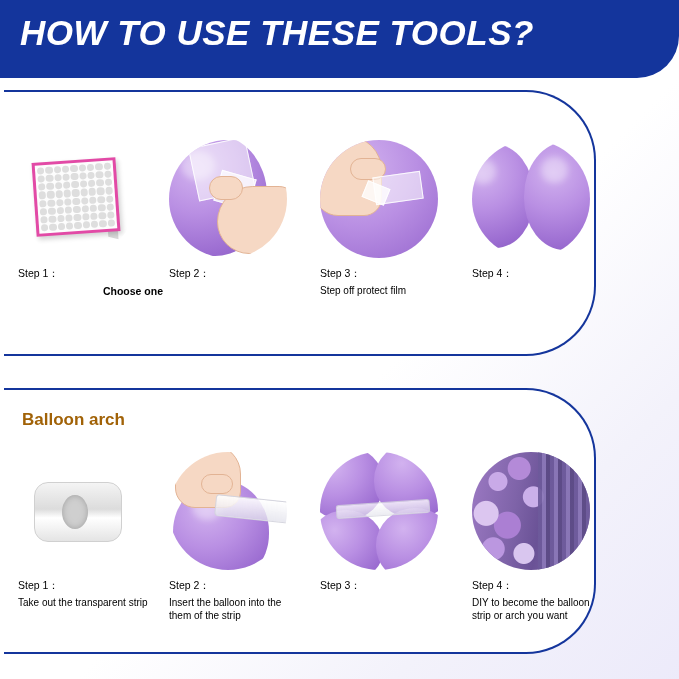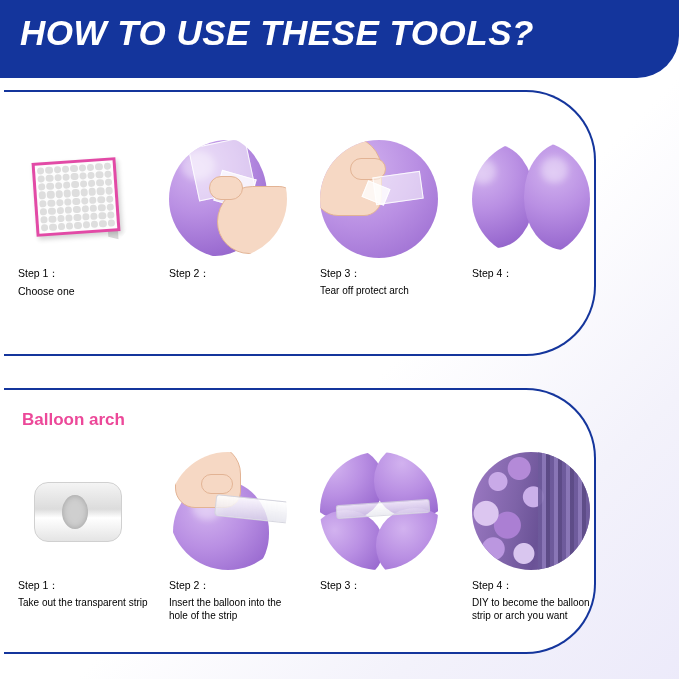--- a/index.html
+++ b/index.html
@@ -71,21 +71,21 @@
     border-bottom-right-radius: 70px;
     border-left: none;
   }
 
   .section-title {
     position: absolute;
     left: 18px;
     top: 20px;
     font-size: 17px;
     font-weight: bold;
-    color: #ec4899;
+    color: #a16207;
     text-align: center;
   }
 
   
   .steps {
     position: absolute;
     left: 0;
     top: 0;
     width: 590px;
     height: 304px;
@@ -108,22 +108,23 @@
     color: #000000;
     line-height: 1.32;
   }
   .step-desc {
     margin-top: 3px;
     font-size: 10px;
     color: #000000;
     line-height: 1.35;
   }
   .step-desc.bold {
-    font-weight: normal;
+    font-weight: bold;
     font-size: 10.5px;
+    text-align: right;
   }
 
   
   .sheet {
     position: absolute;
     left: 16px;
     top: 20px;
     width: 84px;
     height: 74px;
     background: #e24aa6;
@@ -350,21 +351,21 @@
 
       <div class="step" style="left:316px; top:48px;">
         <div class="circle">
           <div class="balloon" style="left:-14px; top:-14px; width:150px; height:150px; border-radius:50%;"></div>
           <div class="hand" style="left:-6px; top:-4px; width:66px; height:78px; border-radius:30px 34px 18px 24px;"></div>
           <div class="hand" style="left:30px; top:18px; width:34px; height:20px; border-radius:12px;"></div>
           <div class="film" style="left:54px; top:34px; width:46px; height:26px; transform:rotate(-8deg);"></div>
           <div class="film" style="left:44px; top:44px; width:22px; height:16px; transform:rotate(22deg); background:rgba(255,255,255,0.8);"></div>
         </div>
         <div class="step-label">Step 3：</div>
-        <div class="step-desc">Tear off  protect arch</div>
+        <div class="step-desc">Step off  protect film</div>
       </div>
 
       <div class="step" style="left:468px; top:48px;">
         <div class="circle">
           <div class="balloon" style="left:-18px; top:4px; width:80px; height:104px;">
             <div class="balloon-hi"></div>
           </div>
           <div class="balloon" style="left:52px; top:2px; width:84px; height:108px;">
             <div class="balloon-hi"></div>
           </div>
@@ -393,21 +394,21 @@
         <div class="circle">
           <div class="balloon" style="left:4px; top:28px; width:96px; height:104px;">
             <div class="balloon-hi"></div>
           </div>
           <div class="hand" style="left:6px; top:-8px; width:64px; height:62px; border-radius:26px 30px 16px 20px;"></div>
           <div class="hand" style="left:32px; top:22px; width:30px; height:18px; border-radius:10px;"></div>
           <div class="strip" style="left:46px; top:46px; width:76px; height:20px; transform:rotate(6deg); border-radius:4px;"></div>
         </div>
         <div class="step-label">Step 2：</div>
         <div class="step-desc" style="white-space:pre-line;">Insert the balloon into the
-hole of the strip</div>
+them of the strip</div>
       </div>
 
       <div class="step" style="left:316px; top:62px;">
         <div class="circle">
           <div class="balloon" style="left:-14px; top:-6px; width:78px; height:74px;"></div>
           <div class="balloon" style="left:54px; top:-10px; width:80px; height:76px;"></div>
           <div class="balloon" style="left:-12px; top:58px; width:76px; height:72px;"></div>
           <div class="balloon" style="left:56px; top:56px; width:78px; height:74px;"></div>
           <div class="strip" style="left:16px; top:50px; width:92px; height:12px; transform:rotate(-4deg); border-radius:3px; opacity:0.85;"></div>
         </div>

